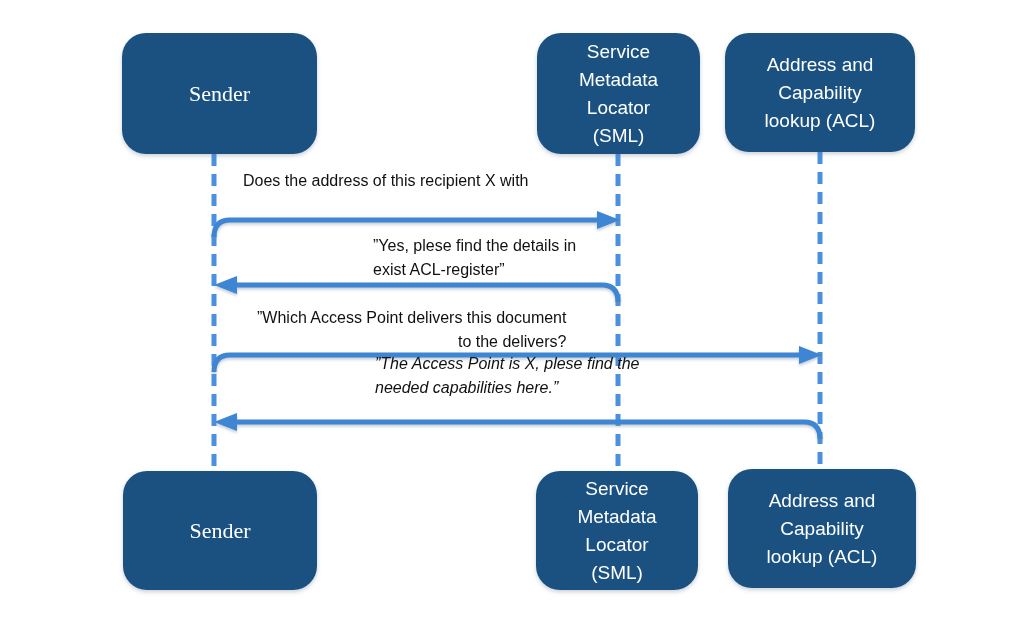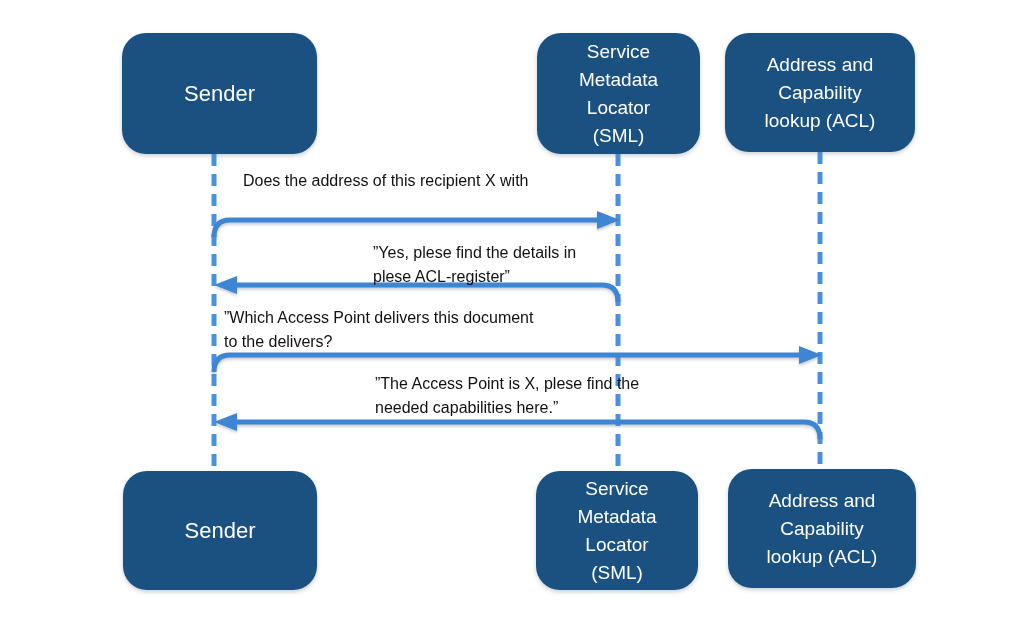--- a/index.html
+++ b/index.html
@@ -47,21 +47,21 @@
     border-radius: 24px;
     color: var(--box-text);
     display: flex;
     flex-direction: column;
     align-items: center;
     justify-content: center;
     text-align: center;
     box-shadow: 0 2px 4px rgba(100,120,140,0.35);
   }
   .actor-box .line { line-height: 28px; font-size: 19px; white-space: nowrap; }
-  .actor-box.single .line { font-size: 22px; }
+  .actor-box.single .line { font-size: 22px; font-family: Liberation Serif, serif; }
   .message {
     position: absolute;
     color: var(--message-text);
     font-size: 16px;
     line-height: 24px;
     white-space: nowrap;
   }
 </style>
 </head>
 <body>
@@ -90,29 +90,29 @@
       <g>
         <path class="msg-line" d="M 820 439 Q 820 422 804 422 H 235"></path>
         <polygon class="msg-head" points="237,413 214,422 237,431"></polygon>
       </g>
     </g>
   </svg>
 
   <div class="message" style="left:243px; top:169px;">
     <div>Does the address of this recipient X with</div>
   </div>
-  <div class="message" style="left:373px; top:234px;margin-top:7px;">
+  <div class="message" style="left:373px; top:234px;">
     <div>”Yes, plese find the details in</div>
-    <div>plese ACL-register”</div>
+    <div>exist ACL-register”</div>
   </div>
-  <div class="message" style="left:224px; top:306px;">
+  <div class="message" style="left:257px; top:306px;text-align:right;">
     <div>”Which Access Point delivers this document</div>
     <div>to the delivers?</div>
   </div>
-  <div class="message" style="left:375px; top:372px;">
+  <div class="message" style="left:375px; top:352px;font-style:italic;">
     <div>”The Access Point is X, plese find the</div>
     <div>needed capabilities here.”</div>
   </div>
 
   <div class="actor-box single" style="left:122px; top:33px; width:195px; height:121px;">
     <div class="line">Sender</div>
   </div>
   <div class="actor-box" style="left:537px; top:33px; width:163px; height:121px;">
     <div class="line">Service</div>
     <div class="line">Metadata</div>

